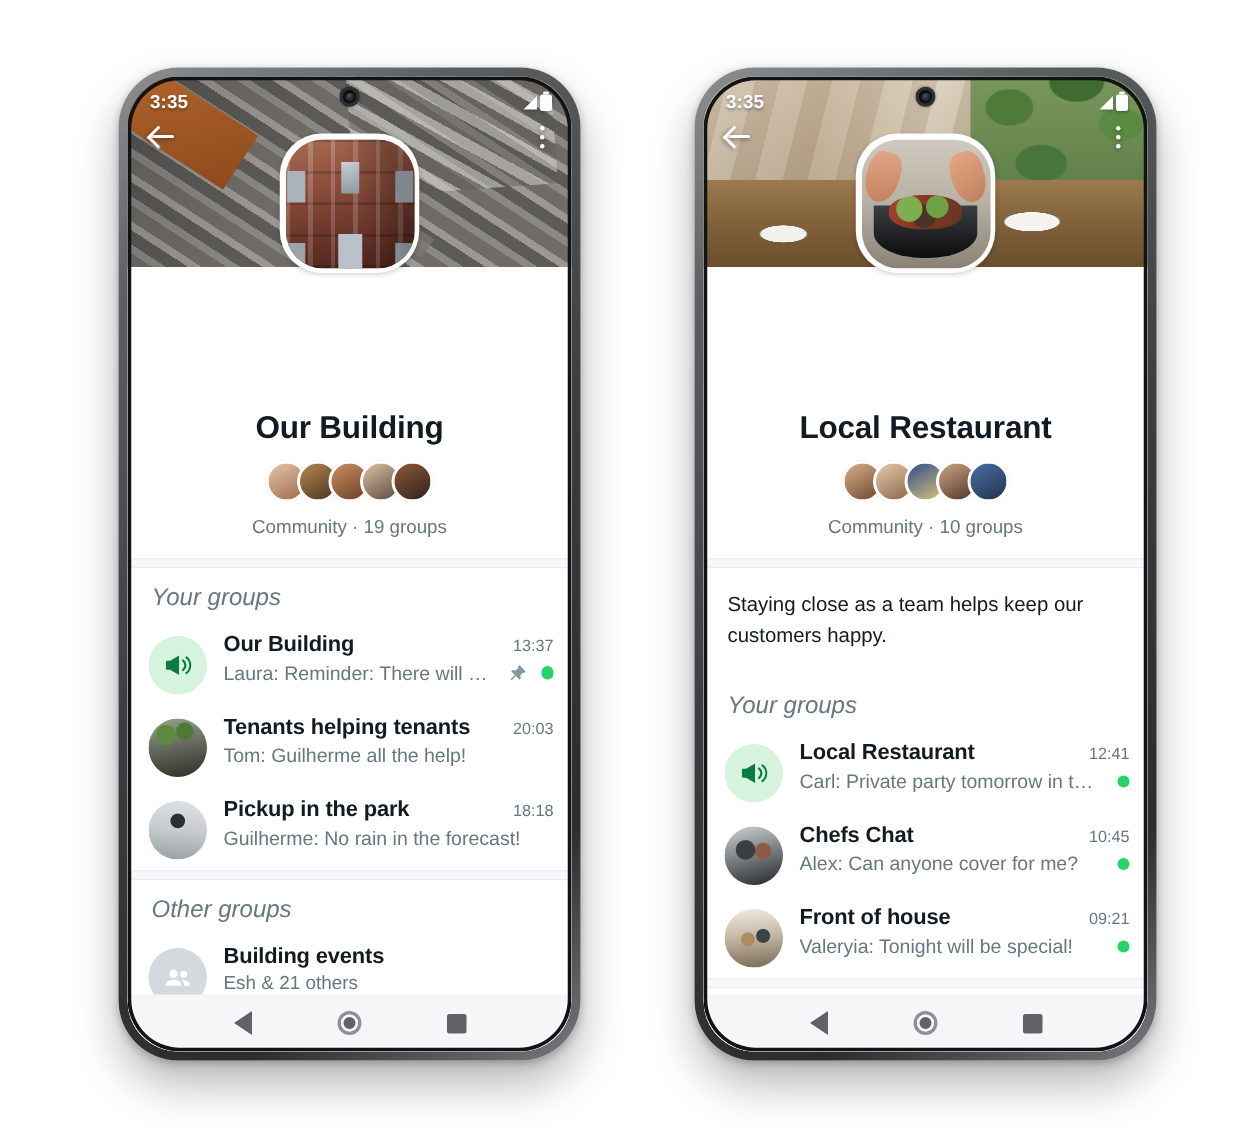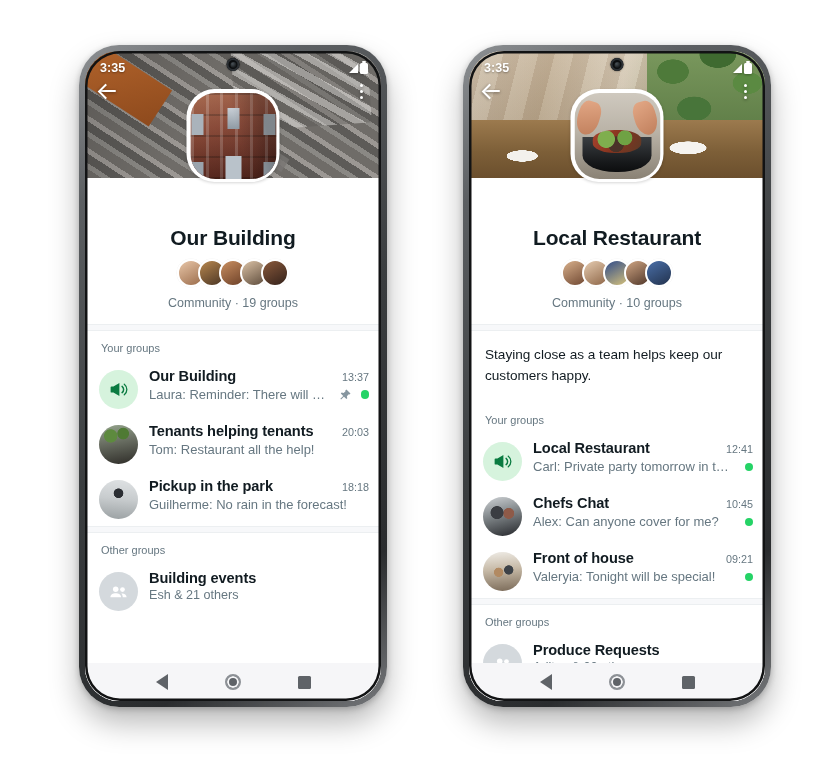--- a/index.html
+++ b/index.html
@@ -287,22 +287,23 @@
     padding: 14px 16px 17px;
     font-size:13.6px;
     line-height:1.52;
     color:#111b21;
   }
 
   
   .sec-label{
     background:#fff;
     padding: 11px 16px 7px;
-    font-size:11px;
+    font-size:16px;
     color:#667781;
+    font-style:italic;
   }
 
   
   .chatlist{ background:#fff; }
   .row{
     display:flex; align-items:flex-start;
     padding: 7px 12px 7px 14px;
     cursor:pointer;
   }
   .row-av{
@@ -368,21 +369,21 @@
   .dot{
     width:8.5px;height:8.5px;border-radius:50%;
     background:#25d366; margin-left:9px; flex:0 0 auto;
   }
 
   
   .content{
     position:absolute; top:127px; left:0; right:0; bottom:0;
     overflow:hidden; background:#fff;
   }
-  .content-inner{ padding-top: 28px; }
+  .content-inner{ padding-top: 76px; }
 
   
   .navbar{
     position:absolute; bottom:0; left:0; right:0;
     height:38px; background:#f6f6f8;
     display:flex; align-items:center; justify-content:space-around;
     padding: 0 42px;
     z-index: 26;
   }
   .nav-back{
@@ -477,21 +478,21 @@
                 </div>
               </div>
               <div class="row">
                 <div class="row-av av-tenants"></div>
                 <div class="row-body">
                   <div class="row-top">
                     <div class="row-name">Tenants helping tenants</div>
                     <div class="row-time">20:03</div>
                   </div>
                   <div class="row-bot">
-                    <div class="row-msg">Tom: Restaurant all the help!</div>
+                    <div class="row-msg">Tom: Guilherme all the help!</div>
                   </div>
                 </div>
               </div>
               <div class="row">
                 <div class="row-av av-pickup"></div>
                 <div class="row-body">
                   <div class="row-top">
                     <div class="row-name">Pickup in the park</div>
                     <div class="row-time">18:18</div>
                   </div>

